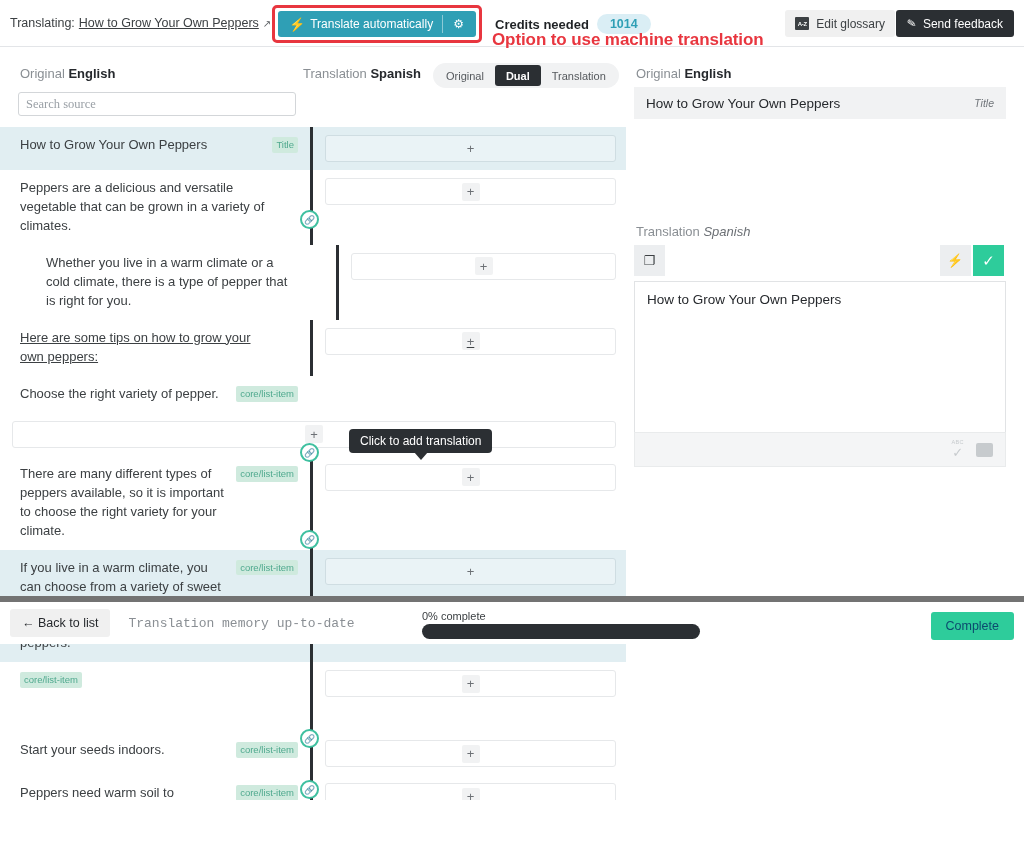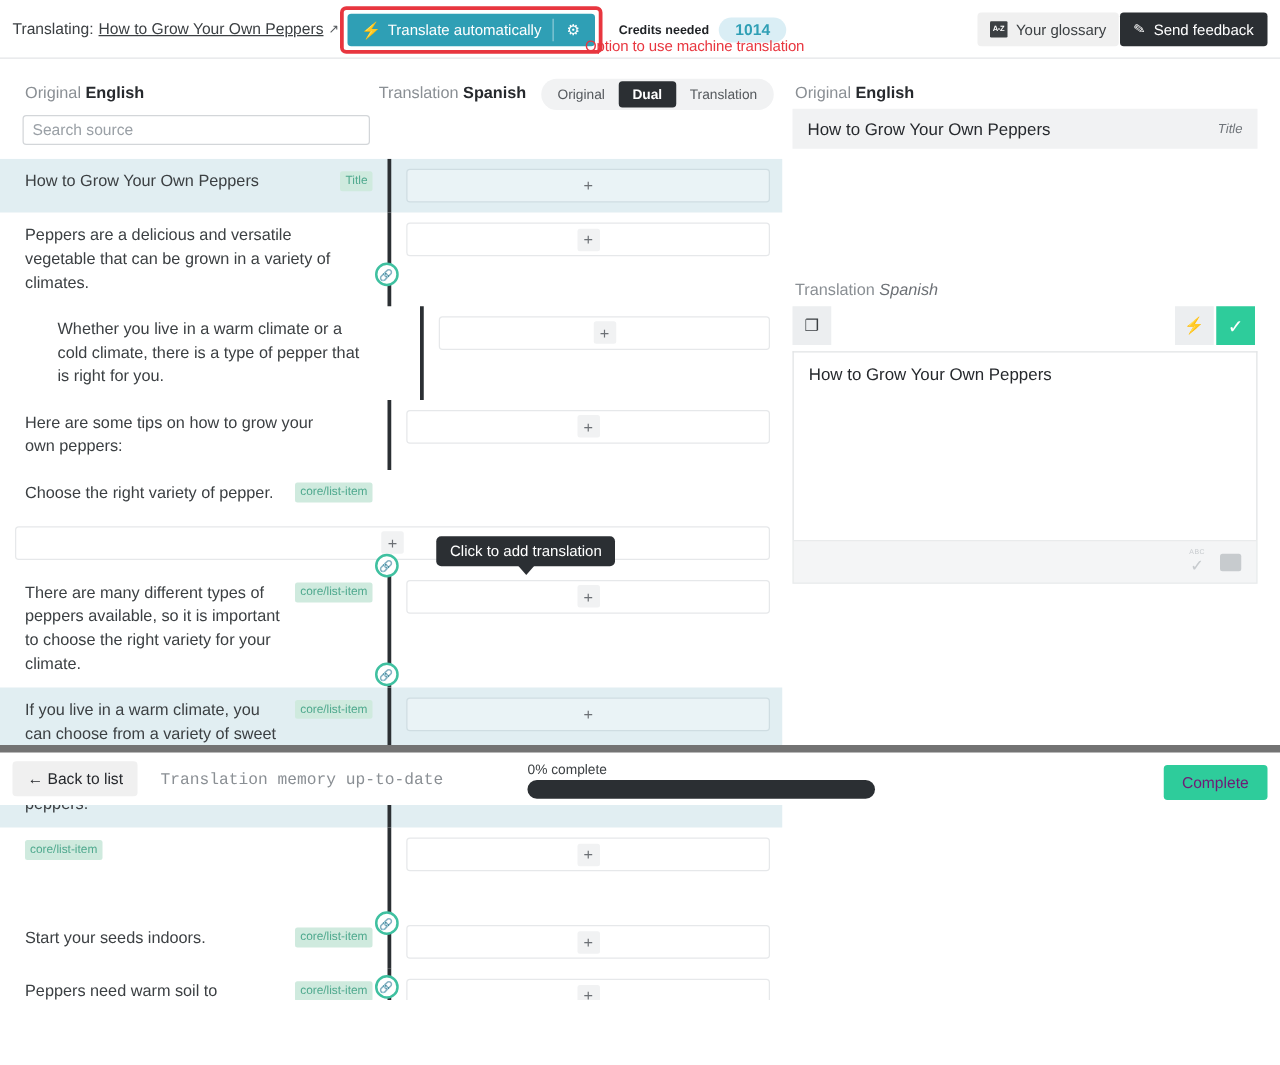--- a/index.html
+++ b/index.html
@@ -34,29 +34,29 @@
     display: flex; align-items: center; height: 26px;
     background: #2f9fb5; border-radius: 3px; color: #fff;
     font-size: 12px; padding: 0 2px; cursor: pointer;
   }
   .mt-bolt { padding: 0 5px 0 9px; font-size: 13px; line-height: 1; }
   .mt-text { padding-right: 9px; white-space: nowrap; }
   .mt-div { width: 1px; height: 18px; background: rgba(255,255,255,.45); }
   .mt-gear { padding: 0 10px; font-size: 12px; display:flex; align-items:center;}
 
   .credits { position: absolute; left: 495px; top: 14px; display: flex; align-items: center; gap: 8px; }
-  .credits-label { font-size: 10px; font-weight: bold; color: #1f2225; white-space: nowrap; }
+  .credits-label { font-size: 13px; font-weight: bold; color: #1f2225; white-space: nowrap; }
   .credits-pill {
     background: #daeef5; color: #2f9fb5; font-size: 12.5px; font-weight: bold;
     border-radius: 11px; padding: 3px 13px;
   }
 
   .annot {
-    position: absolute; left: 468px; top: 30px;
-    color: #e8363f; font-size: 12px; font-weight: normal; white-space: nowrap;
+    position: absolute; left: 492px; top: 30px;
+    color: #e8363f; font-size: 17px; font-weight: bold; white-space: nowrap;
     letter-spacing: -.1px;
   }
 
   .btn-glossary {
     position: absolute; right: 129px; top: 10px; height: 27px;
     background: #f0f0f0; border-radius: 3px; display: flex; align-items: center;
     padding: 0 10px; gap: 7px; font-size: 12px; color: #3c4043; cursor: pointer;
   }
   .az-icon {
     width: 14px; height: 13px; background: #3c4043; border-radius: 1px;
@@ -87,21 +87,21 @@
   .seg-opt {
     font-size: 11px; color: #55595d; padding: 0 11px; height: 21px;
     display: flex; align-items: center; border-radius: 12px; cursor: pointer;
   }
   .seg-opt.active { background: #2b2f33; color: #fff; font-weight: bold; border-radius: 3px; }
 
   
   .search-input {
     position: absolute; left: 18px; top: 92px; width: 278px; height: 24px;
     border: 1px solid #d3d6d9; border-radius: 3px; background: #fff;
-    font-family: Liberation Sans, sans-serif; font-size: 12.5px;
+    font-family: Liberation Serif, serif; font-size: 12.5px;
     color: #3c4043; padding: 0 7px;
   }
   .search-input::placeholder { color: #9aa0a6; }
 
   
   .grid { position: absolute; left: 0; top: 127px; width: 626px; height: 673px; overflow: hidden; }
   .row { position: relative; display: flex; width: 626px; }
   .row.hl { background: #e1eef2; }
   .src {
     width: 310px; padding: 9px 12px 9px 20px; font-size: 13px; line-height: 1.46;
@@ -195,21 +195,21 @@
     color: #26292d; cursor: pointer; white-space: nowrap;
   }
   .tm-status { margin-left: 18px; font-size: 13px; color: #8a8f94; white-space: nowrap; font-family: Liberation Mono, monospace; }
   .progress-wrap { position: absolute; left: 422px; top: 8px; width: 278px; }
   .progress-label { font-size: 11px; color: #3c4043; margin-bottom: 2px; }
   .progress-track {
     height: 15px; background: #2b2f33; border-radius: 8px; width: 278px; overflow: hidden;
   }
   .progress-fill { height: 100%; background: #2ecc9b; }
   .complete-btn {
-    position: absolute; right: 10px; top: 10px; background: #2ecc9b; color: #701a75;
+    position: absolute; right: 10px; top: 10px; background: #2ecc9b; color: #0c4a6e;
     font-size: 12.5px; border-radius: 3px; height: 28px; display: flex;
     align-items: center; padding: 0 15px; cursor: pointer;
   }
 </style>
 </head>
 <body>
 
 <div class="app">
 
   <div class="topbar">
@@ -229,21 +229,21 @@
 
   <div class="credits">
     <span class="credits-label">Credits needed</span>
     <span class="credits-pill">1014</span>
   </div>
 
   <div class="annot">Option to use machine translation</div>
 
   <div class="btn-glossary">
     <span class="az-icon">A-Z</span>
-    <span>Your glossary</span>
+    <span>Edit glossary</span>
   </div>
 
   <div class="btn-feedback">
     <span class="pencil">✎</span>
     <span>Send feedback</span>
   </div>
 
   <div class="col-head" id="head-orig">
     <span>Original</span>
     <b>English</b>
@@ -289,21 +289,21 @@
         <div class="src">
           <div class="src-text">Whether you live in a warm climate or a cold climate, there is a type of pepper that is right for you.</div>
         </div>
         <div class="divider"></div>
         <div class="tgt">
           <div class="plusbox">
             <span class="plus">+</span>
           </div>
         </div>
       </div>
-      <div class="row" style="min-height: 51px;">
+      <div class="row" style="min-height: 51px; text-decoration: underline;">
         <div class="src">
           <div class="src-text">Here are some tips on how to grow your own peppers:</div>
         </div>
         <div class="divider"></div>
         <div class="tgt">
           <div class="plusbox">
             <span class="plus">+</span>
           </div>
         </div>
       </div>

